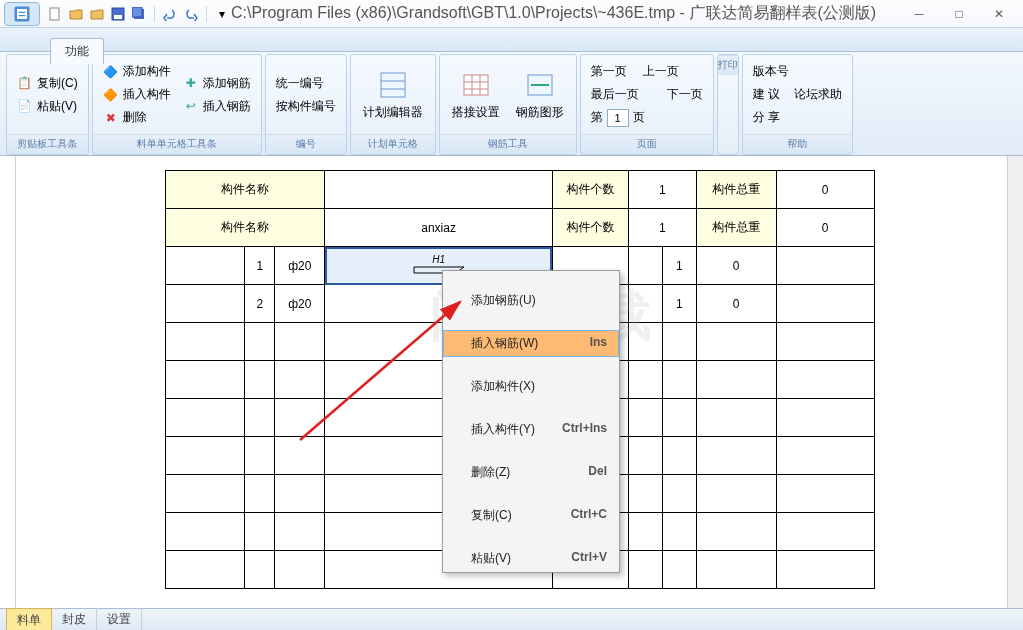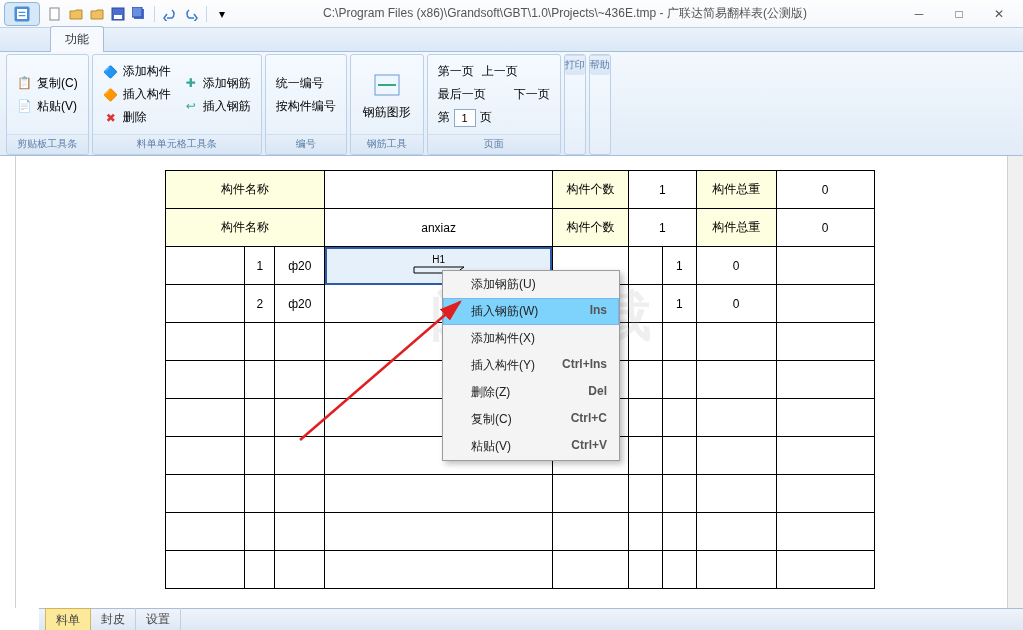--- a/index.html
+++ b/index.html
@@ -5,27 +5,27 @@
 * { box-sizing: border-box; margin: 0; padding: 0; font-family: "Microsoft YaHei", SimSun, sans-serif; }
 body { background: #fff; font-size: 12px; width: 1023px; height: 630px; overflow: hidden; position: relative; }
 
 
 .titlebar { height: 28px; background: linear-gradient(#fdfdfe, #f5f8fc); border-bottom: 1px solid #c0d0e6; display: flex; align-items: center; padding: 0 4px; }
 .app-icon { width: 36px; height: 24px; background: #d6e8f7; border: 1px solid #8fb7d8; border-radius: 4px; display: flex; align-items: center; justify-content: center; margin-right: 6px; }
 .app-icon svg { width: 20px; height: 20px; }
 .qat { display: flex; gap: 3px; align-items: center; }
 .qat-btn { width: 18px; height: 18px; display: flex; align-items: center; justify-content: center; }
 .qat-sep { width: 1px; height: 16px; background: #c8d6ea; margin: 0 3px; }
-.title-text { flex: 1; text-align: center; color: #555; font-size: 12px; }
+.title-text { flex: 1; text-align: left; color: #555; font-size: 16px; }
 .win-controls { display: flex; gap: 0; }
 .win-btn { width: 40px; height: 24px; display: flex; align-items: center; justify-content: center; color: #555; }
 
 
 .tabstrip { height: 24px; background: linear-gradient(#eaf2fb, #dbe8f7); display: flex; align-items: flex-end; padding-left: 50px; border-bottom: 1px solid #a8bed8; }
-.tab { padding: 4px 14px 4px; background: #f6fafe; border: 1px solid #a8bed8; border-bottom: none; border-radius: 3px 3px 0 0; font-size: 12px; color: #333; position: relative; top: 1px; }
+.tab { padding: 4px 14px 4px; background: #f6fafe; border: 1px solid #a8bed8; border-bottom: none; border-radius: 3px 3px 0 0; font-size: 12px; color: #333; position: relative; top: 13px; }
 
 
 .ribbon { height: 104px; background: linear-gradient(#f3f8fd, #e1ecf8); border-bottom: 1px solid #a8bed8; display: flex; padding: 2px 6px 0; }
 .rgroup { border: 1px solid #bcd0e8; border-radius: 3px; margin-right: 3px; display: flex; flex-direction: column; background: linear-gradient(#f5faff, #e6eff9); }
 .rgroup-body { flex: 1; display: flex; align-items: center; padding: 4px 6px; gap: 4px; }
 .rgroup-label { text-align: center; font-size: 10px; color: #5a7ca8; padding: 2px 0 3px; border-top: 1px solid #d0deee; background: linear-gradient(#e6eff9, #d8e6f5); border-radius: 0 0 3px 3px; }
 .rbtn { display: flex; align-items: center; gap: 4px; padding: 2px 4px; border-radius: 2px; white-space: nowrap; }
 .rbtn-col { display: flex; flex-direction: column; gap: 2px; }
 .rbtn-big { flex-direction: column; text-align: center; gap: 3px; padding: 4px 6px; }
 .ricon { width: 16px; height: 16px; display: inline-flex; align-items: center; justify-content: center; }
@@ -34,37 +34,37 @@
 
 
 .main { position: absolute; top: 156px; left: 0; right: 0; bottom: 22px; background: #fff; display: flex; }
 .ruler-v { width: 16px; background: #fff; border-right: 1px solid #d0d0d0; }
 .sheet-wrap { flex: 1; background: #fff; position: relative; overflow: hidden; padding: 14px 0 16px 0; }
 .sheet { margin: 0 auto; width: 710px; }
 .sheet table { border-collapse: collapse; width: 100%; background: #fff; }
 .sheet td { border: 1px solid #000; height: 38px; text-align: center; font-size: 12px; vertical-align: middle; }
 .hdr { background: #feffe0; }
 .sel-cell { background: #e6f0fa; outline: 2px solid #2a5aa8; outline-offset: -2px; position: relative; }
-.h1h2 { font-size: 10px; line-height: 11px; }
+.h1h2 { font-size: 10px; line-height: 11px; font-style: italic; }
 
 
 .ctx { position: absolute; left: 442px; top: 270px; width: 178px; background: #f4f4f4; border: 1px solid #9c9c9c; box-shadow: 3px 3px 6px rgba(0,0,0,0.25); z-index: 50; }
-.ctx-item { display: flex; justify-content: space-between; padding: 5px 12px 5px 28px; font-size: 12px; color: #222; }
-.ctx-item.hl { background: #7dd3fc; border: 1px solid #7ab6f0; padding: 4px 11px 4px 27px; }
+.ctx-item { display: flex; justify-content: space-between; padding: 5px 12px 5px 28px; font-size: 12px; color: #222; margin-top: 16px; }
+.ctx-item.hl { background: #fdba74; border: 1px solid #7ab6f0; padding: 4px 11px 4px 27px; }
 .ctx-shortcut { color: #555; font-weight: bold; }
 
 
 .watermark { position: absolute; left: 430px; top: 280px; font-size: 54px; color: rgba(180,180,180,0.22); font-weight: bold; letter-spacing: 2px; z-index: 10; pointer-events: none; }
 .watermark-sub { position: absolute; left: 460px; top: 336px; font-size: 16px; color: rgba(180,180,180,0.25); z-index: 10; pointer-events: none; }
 
 
 .arrow { position: absolute; z-index: 60; pointer-events: none; }
 
 
-.bottom-tabs { position: absolute; bottom: 0; left: 0; right: 0; height: 22px; background: linear-gradient(#f0f4fa, #dde8f5); border-top: 1px solid #a8bed8; display: flex; align-items: center; padding-left: 6px; margin-left: 39px; }
+.bottom-tabs { position: absolute; bottom: 0; left: 0; right: 0; height: 22px; background: linear-gradient(#f0f4fa, #dde8f5); border-top: 1px solid #a8bed8; display: flex; align-items: center; padding-left: 6px; }
 .btab { padding: 3px 10px; font-size: 12px; color: #444; border-right: 1px solid #c0d0e0; }
 .btab.active { background: #fde99a; border: 1px solid #d4b55a; border-bottom: none; }
 
 
 .scroll-v { position: absolute; right: 0; top: 156px; bottom: 22px; width: 16px; background: #f0f0f0; border-left: 1px solid #d0d0d0; }
 .col-w1 { width: 80px; } .col-w2 { width: 30px; } .col-w3 { width: 50px; }
 .col-w4 { width: 228px; } .col-w5 { width: 76px; } .col-w6 { width: 34px; }
 .col-w7 { width: 34px; } .col-w8 { width: 80px; } .col-w9 { width: 98px; }
 </style>
 </head>
@@ -186,40 +186,67 @@
             <span>统一编号</span>
           </div>
         <div class="rbtn">
             <span>按构件编号</span>
           </div>
       </div>
     </div>
     <div class="rgroup-label">编号</div>
   </div>
 
-
-  <div class="rgroup">
-    <div class="rgroup-body">
+  <div class="rgroup">
+    <div class="rgroup-body">
+      <div class="rbtn rbtn-big">
+        <span class="ricon ricon-big">
+            <svg width="30" height="30" viewBox="0 0 30 30">
+              <rect x="3" y="3" width="24" height="24" fill="#eef6ff" stroke="#6a9ad0"></rect>
+              <line x1="3" y1="11" x2="27" y2="11" stroke="#6a9ad0"></line>
+              <line x1="3" y1="19" x2="27" y2="19" stroke="#6a9ad0"></line>
+            </svg>
+          </span>
+        <span>计划编辑器</span>
+      </div>
+    </div>
+    <div class="rgroup-label">计划单元格</div>
+  </div>
+
+  <div class="rgroup">
+    <div class="rgroup-body">
+      <div class="rbtn rbtn-big">
+        <span class="ricon ricon-big">
+            <svg width="30" height="30" viewBox="0 0 30 30">
+              <rect x="3" y="5" width="24" height="20" fill="#fff" stroke="#c88"></rect>
+              <line x1="3" y1="12" x2="27" y2="12" stroke="#c88"></line>
+              <line x1="3" y1="19" x2="27" y2="19" stroke="#c88"></line>
+              <line x1="11" y1="5" x2="11" y2="25" stroke="#c88"></line>
+              <line x1="19" y1="5" x2="19" y2="25" stroke="#c88"></line>
+            </svg>
+          </span>
+        <span>搭接设置</span>
+      </div>
       <div class="rbtn rbtn-big">
         <span class="ricon ricon-big">
             <svg width="30" height="30" viewBox="0 0 30 30">
               <rect x="3" y="5" width="24" height="20" fill="#eef6ff" stroke="#6a9ad0"></rect>
               <path d="M6 15h18" stroke="#3a7" stroke-width="2"></path>
             </svg>
           </span>
         <span>钢筋图形</span>
       </div>
     </div>
     <div class="rgroup-label">钢筋工具</div>
   </div>
 
   <div class="rgroup">
     <div class="rgroup-body">
       <div class="rbtn-col">
-        <div style="display:flex;">
+        <div style="display:flex;gap:8px">
           <span class="rbtn">第一页</span>
           <span class="rbtn">上一页</span>
         </div>
         <div style="display:flex;gap:20px">
           <span class="rbtn">最后一页</span>
           <span class="rbtn">下一页</span>
         </div>
         <div style="display:flex;align-items:center;gap:4px;padding:2px 4px">
           <span>第</span>
           <input class="page-input" value="1" style="">
@@ -228,20 +255,30 @@
       </div>
     </div>
     <div class="rgroup-label">页面</div>
   </div>
 
   <div class="rgroup">
     <div class="rgroup-label">打印</div>
   </div>
 
   <div class="rgroup">
+    <div class="rgroup-body">
+      <div class="rbtn-col">
+        <div class="rbtn">版本号</div>
+        <div style="display:flex;gap:6px">
+          <span class="rbtn">建 议</span>
+          <span class="rbtn">论坛求助</span>
+        </div>
+        <div class="rbtn">分 享</div>
+      </div>
+    </div>
     <div class="rgroup-label">帮助</div>
   </div>
 </div>
 
 <div class="main">
   <div class="ruler-v"></div>
   <div class="sheet-wrap">
     <div class="sheet">
       <table>
         <colgroup>

